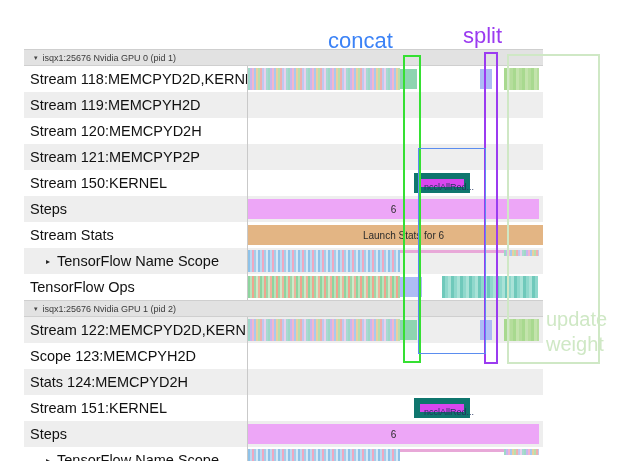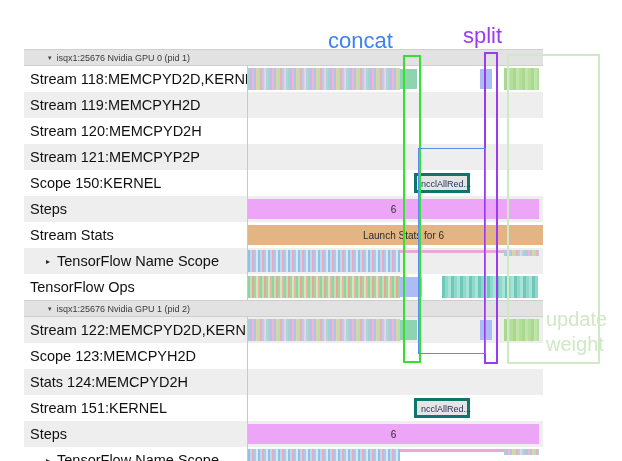--- a/index.html
+++ b/index.html
@@ -16,40 +16,40 @@
   #annot-split{left:463px;top:23px;font-size:22px;color:#9b3bf0;}
   #annot-nccl{left:429px;top:108px;font-size:20px;color:#5b8def;}
   #annot-weight{left:546px;top:307px;font-size:20px;color:#cfe8c5;line-height:25px;}
   #annot-weight span{display:block;}
 
   
   #panel{position:absolute;left:24px;top:49px;width:519px;height:412px;
          background:#ffffff;overflow:hidden;}
   .grp{height:17px;background:#e2e2e2;border-top:1px solid #cfcfcf;
        border-bottom:1px solid #cfcfcf;display:flex;align-items:center;
-       font-size:9px;color:#3a3a3a;padding-left:24px;box-sizing:border-box;}
+       font-size:9px;color:#3a3a3a;padding-left:10px;box-sizing:border-box;}
   .grp .tri{font-size:7px;margin-right:5px;color:#444;}
   .row{height:26px;display:flex;align-items:stretch;position:relative;}
   .row.alt .lbl,.row.alt .trk{background:#eeeeee;}
   .lbl{width:224px;flex:0 0 224px;background:#ffffff;
        display:flex;align-items:center;font-size:14.5px;color:#111;
        padding-left:6px;box-sizing:border-box;white-space:nowrap;overflow:hidden;
        border-right:1px solid #c9c9c9;}
   .lbl.indent{padding-left:22px;}
   .lbl .tri2{font-size:8px;margin-right:7px;color:#222;}
   .trk{flex:1;background:#ffffff;position:relative;overflow:hidden;}
 
   
   .bar{position:absolute;top:3px;height:20px;}
   .barlabel{position:absolute;top:0;left:0;right:0;bottom:0;
             display:flex;align-items:center;justify-content:center;
             font-size:10px;color:#2b2b2b;}
   .steps{background:#eda6f7;}
   .launch{background:#e3b584;padding-left:20px;}
-  .nccl-blk{background:#e5e5e5;border:3px solid #0f766e;box-sizing:border-box;}
+  .nccl-blk{background:#d946ef;border:6px solid #0f766e;box-sizing:border-box;}
   .nccl-blk .t{position:absolute;left:4px;top:3px;font-size:9px;color:#22345e;}
 
   
   .dense{position:absolute;top:2px;height:22px;}
   .d-mixed{background:repeating-linear-gradient(90deg,
     #9fd8c8 0 2px,#c9b6ee 2px 4px,#f2b5cf 4px 6px,#a8c9ee 6px 8px,
     #e8cfa0 8px 10px,#b6e0b0 10px 12px,#efb0b0 12px 14px,#bfc9f0 14px 16px,
     #e9d0ee 16px 18px,#a9d9d2 18px 20px);}
   .d-green{background:repeating-linear-gradient(90deg,
     #8ed49f 0 2px,#b7e4bc 2px 4px,#f0a48e 4px 6px,#9fd7a8 6px 8px,
@@ -119,21 +119,21 @@
         <div class="trk"></div>
       </div>
       <div class="row alt">
         <div class="lbl">
           <span>Stream 121:MEMCPYP2P</span>
         </div>
         <div class="trk"></div>
       </div>
       <div class="row">
         <div class="lbl">
-          <span>Scope 150:KERNEL</span>
+          <span>Stream 150:KERNEL</span>
         </div>
         <div class="trk">
           <div class="bar nccl-blk" style="left: 166px; width: 56px;">
             <span class="t">ncclAllRed...</span>
           </div>
         </div>
       </div>
       <div class="row alt">
         <div class="lbl">
           <span>Steps</span>

